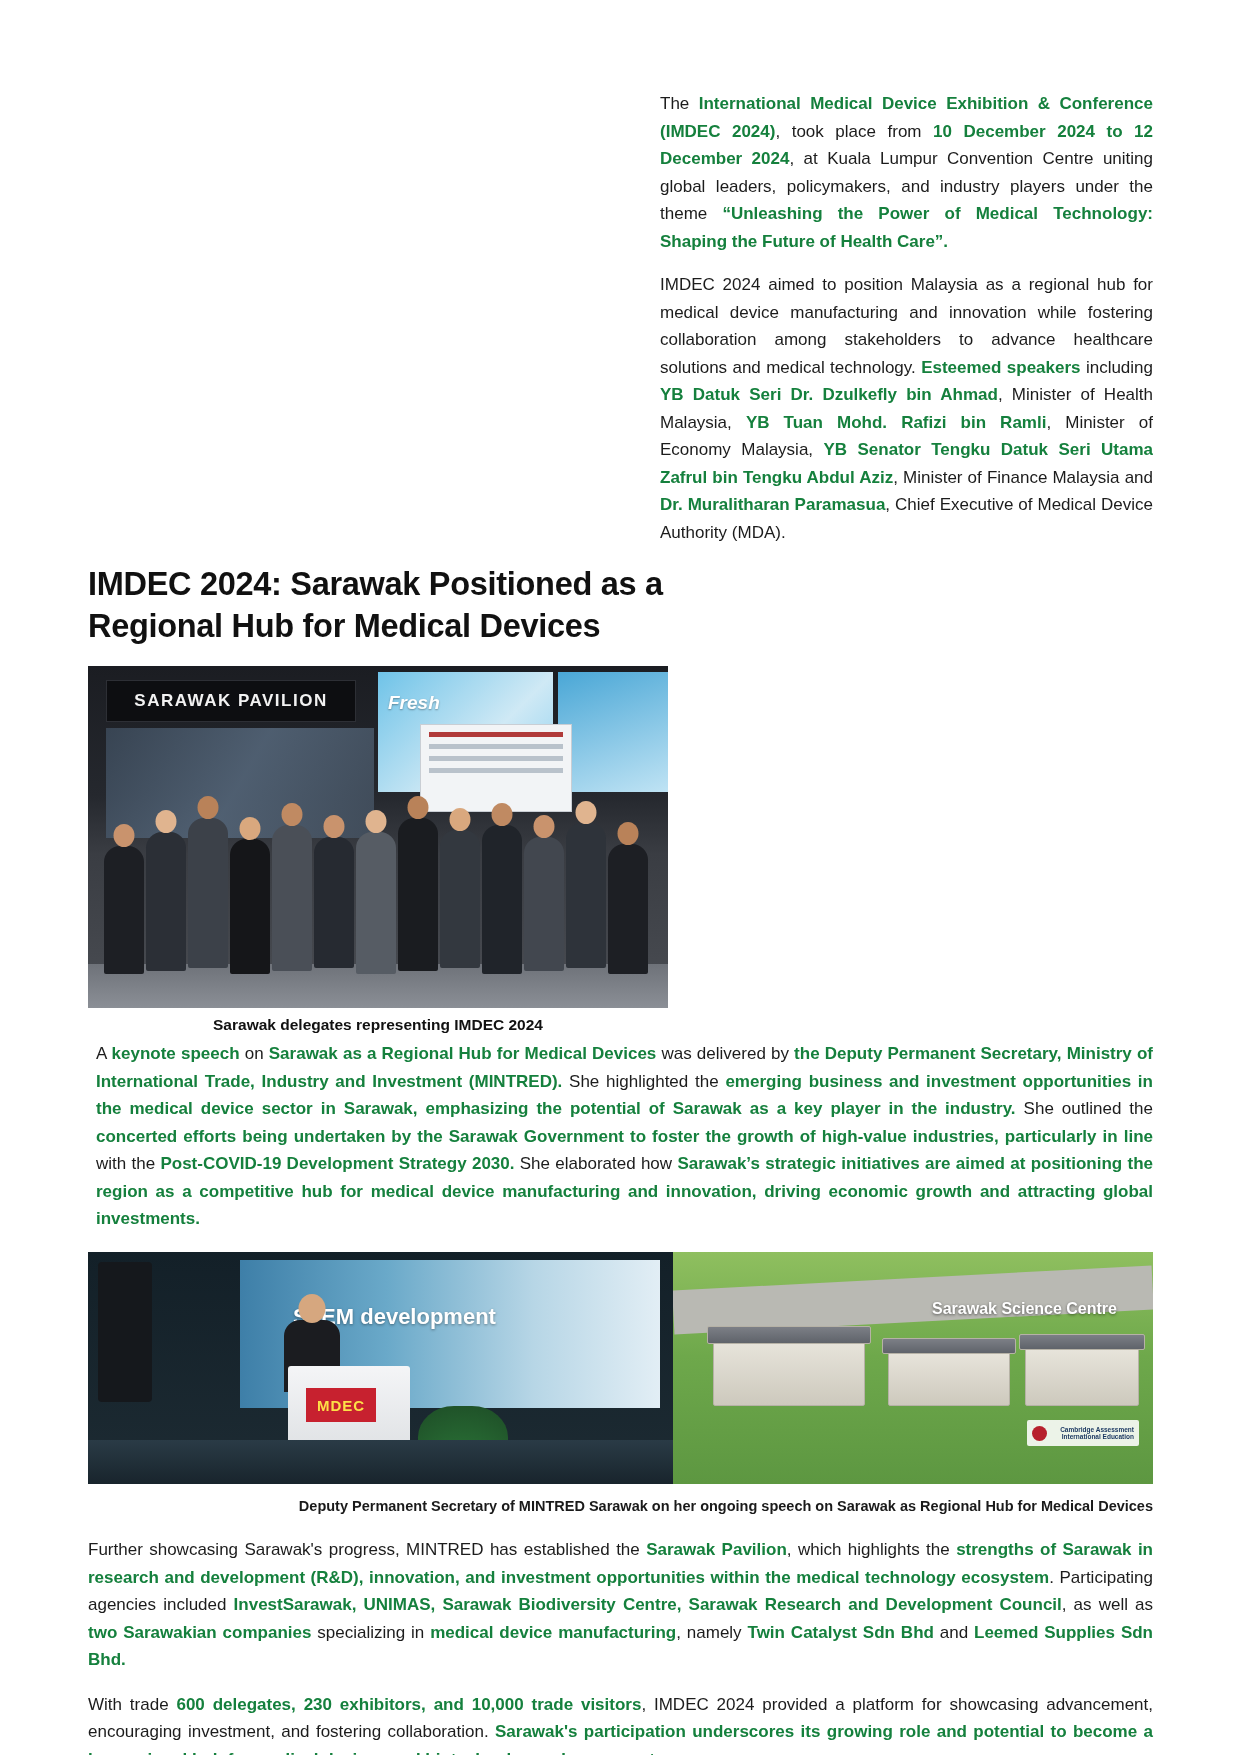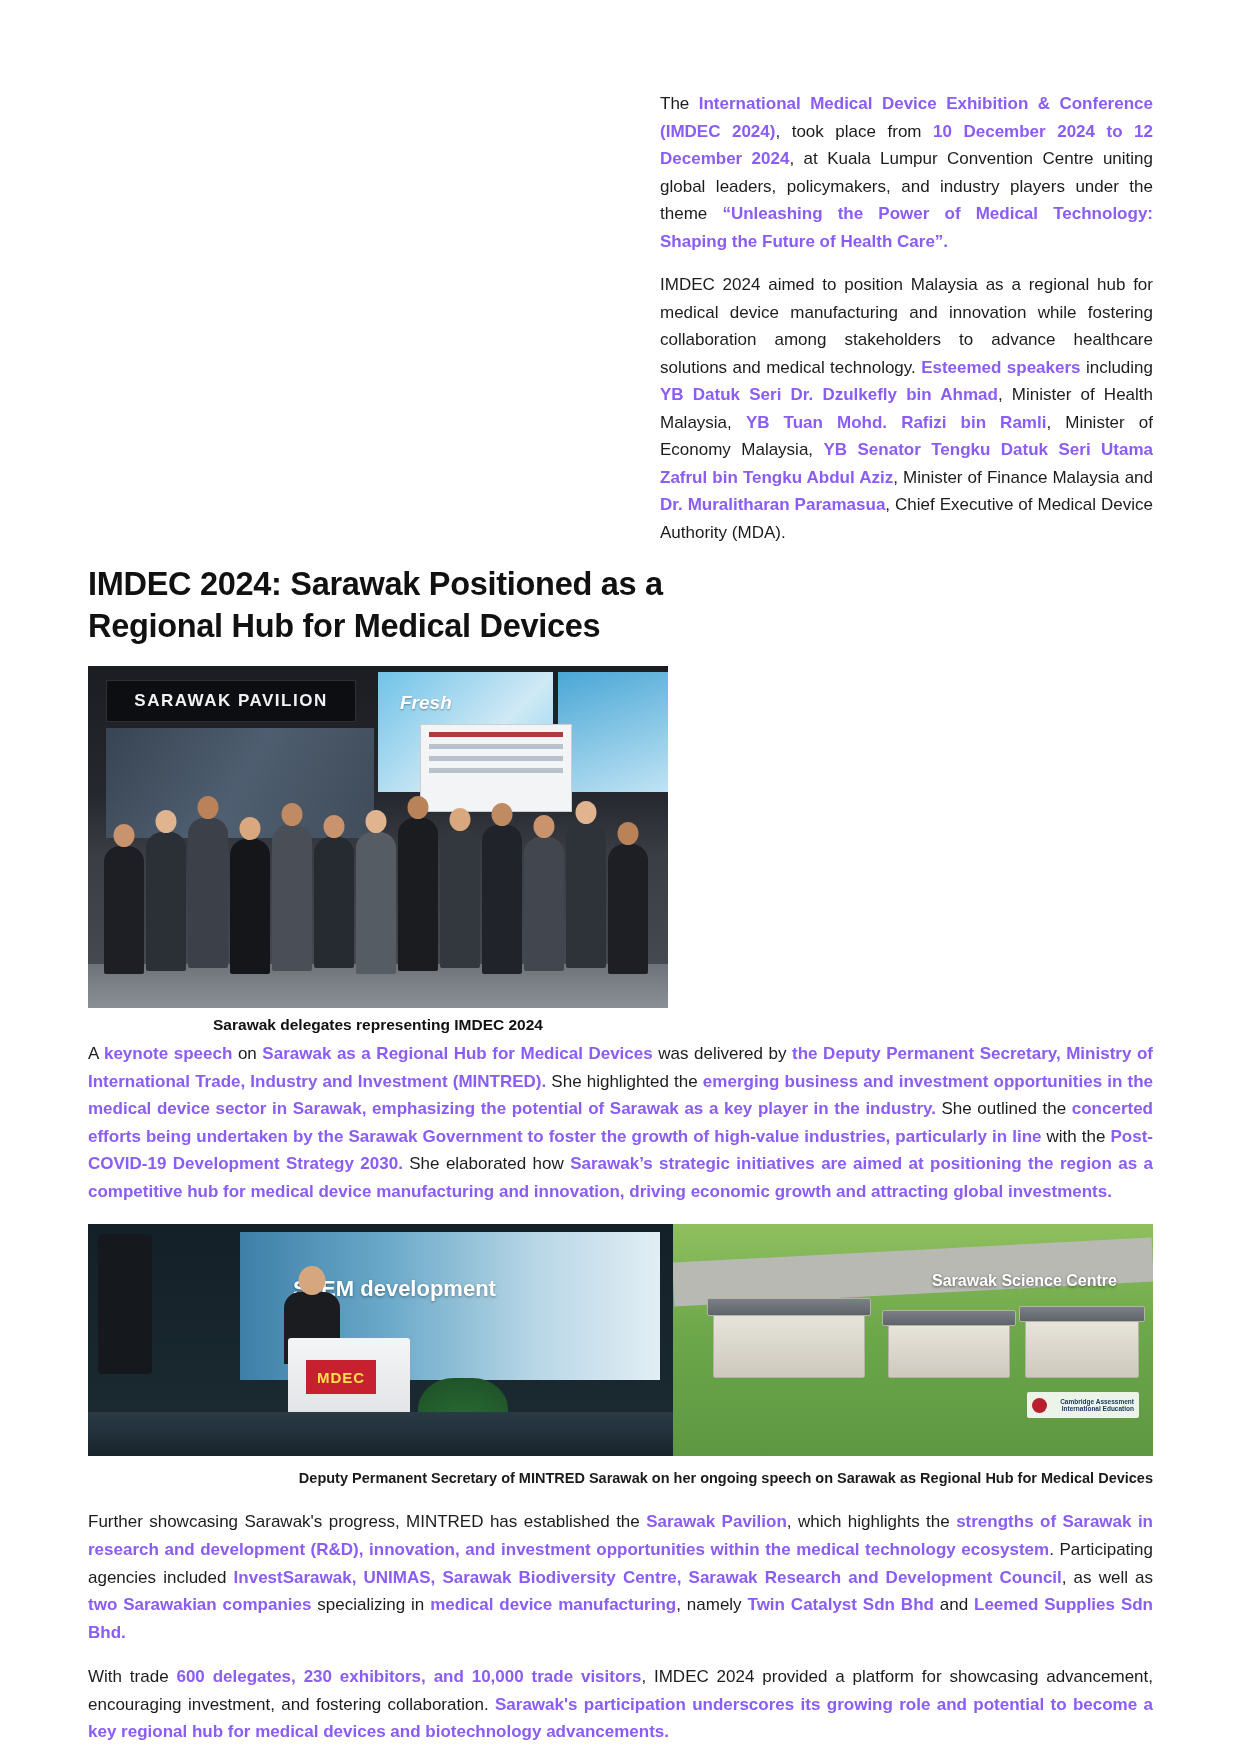--- a/index.html
+++ b/index.html
@@ -59,25 +59,25 @@
     color: #111;
   }
   p.body {
     font-size: 17px;
     line-height: 1.62;
     text-align: justify;
     margin: 0 0 17px 0;
     color: #1c1c1c;
   }
   .right-col p.body { margin-bottom: 16px; }
-  b { font-weight: bold; color: #8b5cf6; }
+  b { font-weight: bold; color: #15803d; }
   .clear { clear: both; }
 
   
-  .flow { margin-top: 6px; }
+  .flow { margin-top: 6px; margin-left: 8px; }
   .flow p.body { margin-bottom: 19px; }
 
   
   .photo-wide {
     width: 1065px;
     height: 232px;
     margin: 8px 0 0 0;
     position: relative;
     overflow: hidden;
     background: #20303a;
@@ -114,21 +114,21 @@
     background: linear-gradient(135deg, #6fc3e8, #cfe9f5 60%, #8dd0ef);
   }
   .p1-screen2 {
     position: absolute;
     left: 470px; top: 6px;
     width: 110px; height: 120px;
     background: linear-gradient(160deg, #4aa7d6, #bfe3f4);
   }
   .p1-screen-txt {
     position: absolute;
-    left: 312px; top: 26px;
+    left: 300px; top: 26px;
     color: #ffffff;
     font-size: 19px;
     font-weight: bold;
     font-style: italic;
     text-shadow: 0 1px 2px rgba(0,0,0,.35);
   }
   .p1-poster {
     position: absolute;
     left: 332px; top: 58px;
     width: 150px; height: 86px;

